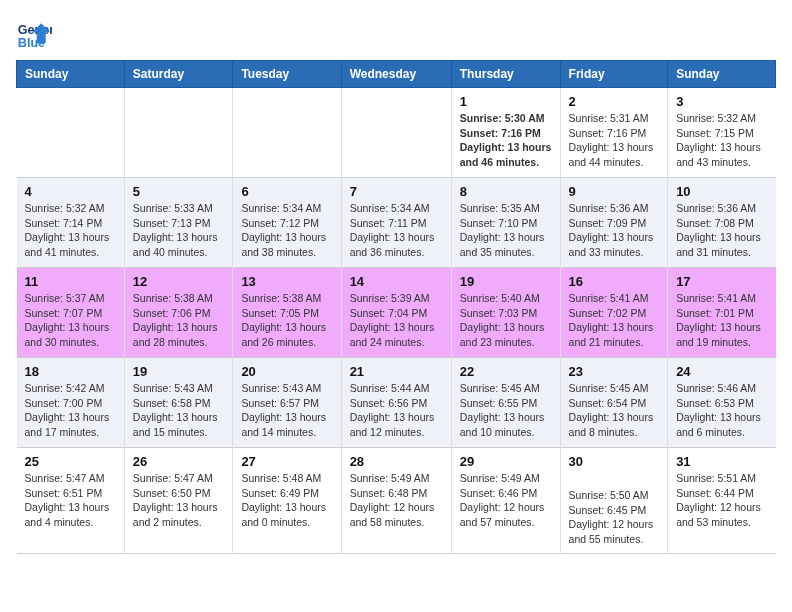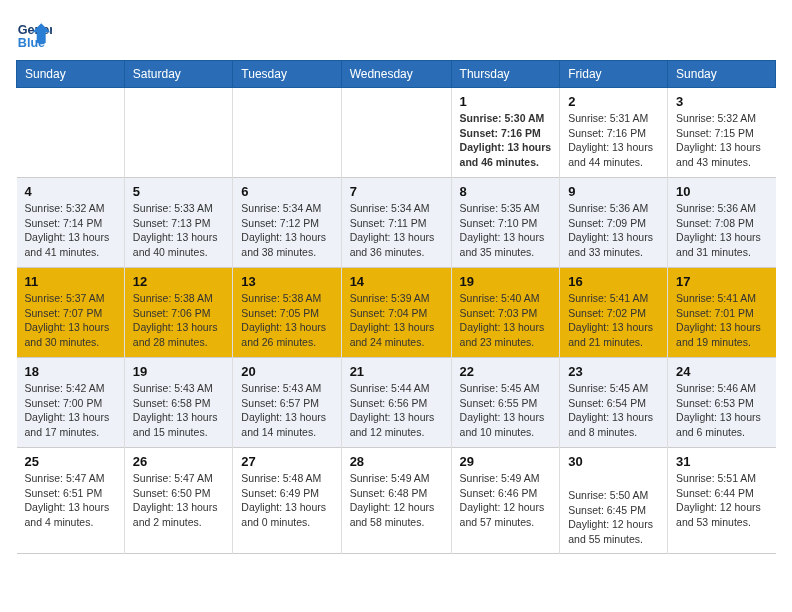--- a/index.html
+++ b/index.html
@@ -41,21 +41,21 @@
       width: 100%;
       border-collapse: collapse;
       font-size: 11px;
     }
     thead tr th {
       background: #2a6cb5;
       color: #fff;
       text-align: left;
       padding: 6px 8px;
       font-size: 12px;
-      font-weight: normal;
+      font-weight: bold;
       border: 1px solid #1a5ca0;
     }
     tbody tr {
       border-bottom: 1px solid #ccc;
     }
     tbody tr:nth-child(odd) {
       background: #fff;
     }
     tbody tr:nth-child(even) {
       background: #f0f4fa;
@@ -82,21 +82,21 @@
       color: #333;
       font-size: 10.5px;
       line-height: 1.4;
     }
     .empty {
       background: #f9f9f9;
     }
     
     .week-row-1 td { background: #fff; }
     .week-row-2 td { background: #eef2f8; }
-    .week-row-3 td { background: #eab308; }
+    .week-row-3 td { background: #f0abfc; }
     .week-row-4 td { background: #eef2f8; }
     .week-row-5 td { background: #fff; }
   </style>
 </head>
 <body>
 
 <div class="header">
   <div class="logo">
     <svg class="logo-icon" viewBox="0 0 40 40">
       <text x="2" y="20" font-size="14" font-weight="bold" fill="#1a3c6e">General</text>

